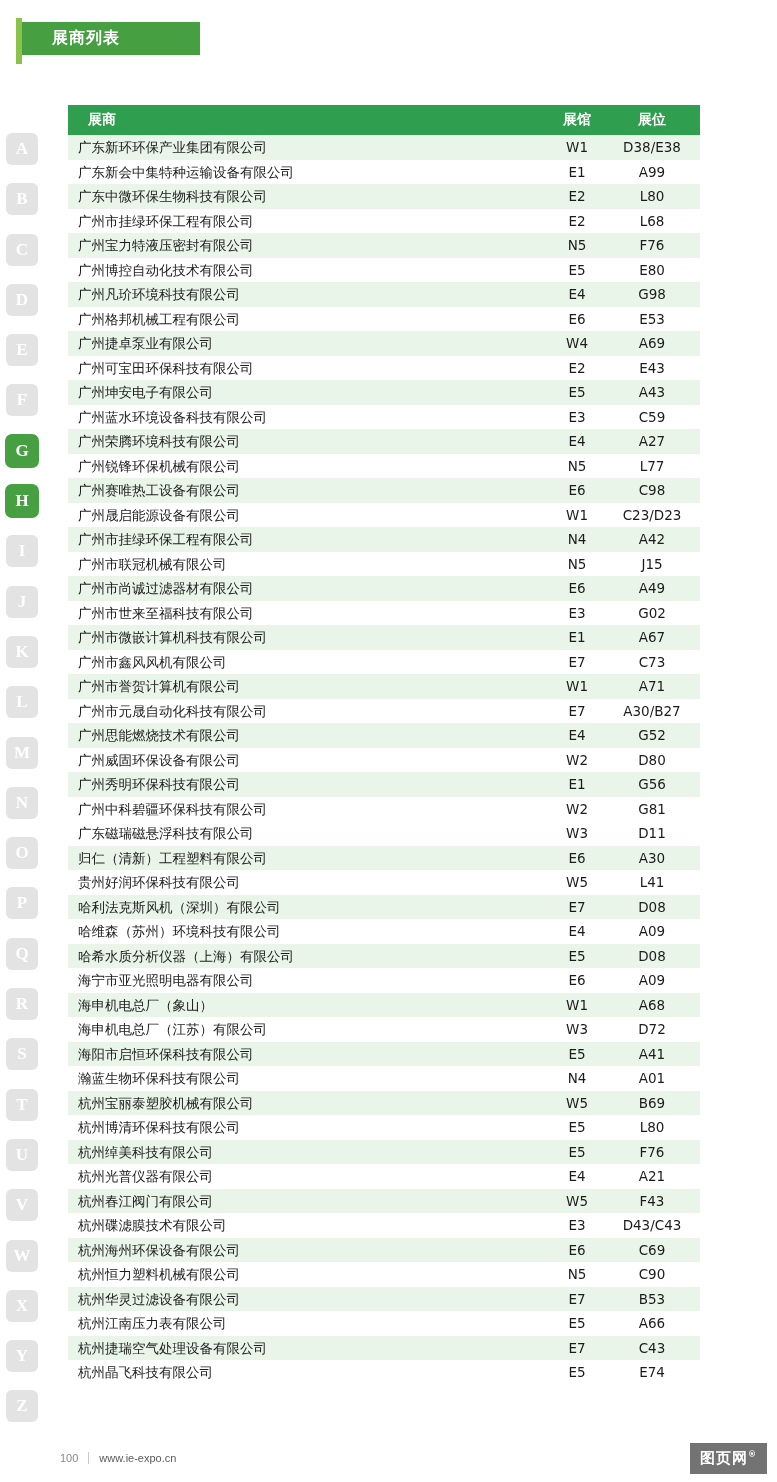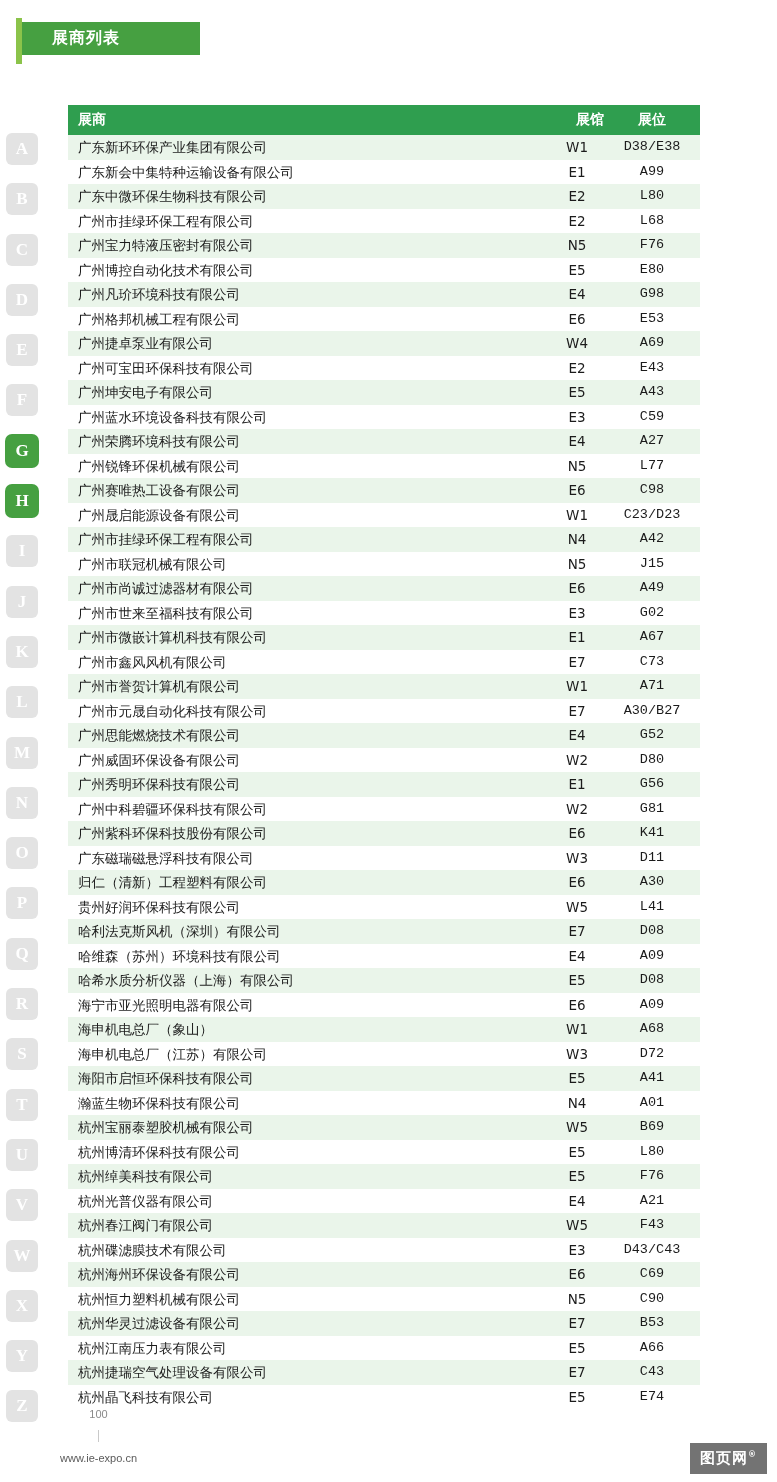--- a/index.html
+++ b/index.html
@@ -81,49 +81,48 @@
   }
   #exhibitor-table thead th {
     background: #2f9e4f;
     color: #ffffff;
     font-size: 14px;
     font-weight: bold;
     padding: 6px 0 6px 0;
     text-align: left;
     height: 29px;
   }
-  #exhibitor-table thead th.col-name { padding-left: 10px; margin-top: 35px; }
-  #exhibitor-table thead th.col-hall { text-align: right; width: 54px; font-family: Liberation Serif, serif; }
+  #exhibitor-table thead th.col-name { padding-left: 20px; margin-top: 35px; }
+  #exhibitor-table thead th.col-hall { text-align: center; width: 54px; font-family: Liberation Serif, serif; }
   #exhibitor-table thead th.col-booth { text-align: center; width: 96px; }
 
   #exhibitor-table tbody td {
     padding: 3px 0;
     height: 24.5px;
     color: #1b1b1b;
     font-size: 13.5px;
     line-height: 1.2;
   }
   #exhibitor-table tbody td.col-name { padding-left: 10px; }
   #exhibitor-table tbody td.col-hall { text-align: center; width: 54px; }
-  #exhibitor-table tbody td.col-booth { text-align: center; width: 96px; font-family: Liberation Mono, monospace; }
+  #exhibitor-table tbody td.col-booth { text-align: center; width: 96px; }
   #exhibitor-table tbody tr.odd td { background: #eaf5ea; }
   #exhibitor-table tbody tr.even td { background: #ffffff; }
 
   
   #footer {
     position: absolute;
     left: 60px;
     bottom: 18px;
     display: flex;
     align-items: center;
     gap: 10px;
     font-size: 11px;
     color: #6d6d6d;
     font-family: "Liberation Sans", sans-serif;
-    flex-direction: column;
   }
   #footer .page-number { color: #8a8a8a; }
   #footer .divider {
     width: 1px;
     height: 12px;
     background: #c9c9c9;
     display: inline-block;
   }
   #footer .site-url { color: #5a5a5a; }
 
@@ -321,25 +320,20 @@
       <tr class="odd">
         <td class="col-name">广州秀明环保科技有限公司</td>
         <td class="col-hall">E1</td>
         <td class="col-booth">G56</td>
       </tr>
       <tr class="even">
         <td class="col-name">广州中科碧疆环保科技有限公司</td>
         <td class="col-hall">W2</td>
         <td class="col-booth">G81</td>
       </tr>
-      <tr class="odd">
-        <td class="col-name">广州紫科环保科技股份有限公司</td>
-        <td class="col-hall">E6</td>
-        <td class="col-booth">K41</td>
-      </tr>
       <tr class="even">
         <td class="col-name">广东磁瑞磁悬浮科技有限公司</td>
         <td class="col-hall">W3</td>
         <td class="col-booth">D11</td>
       </tr>
       <tr class="odd">
         <td class="col-name">归仁（清新）工程塑料有限公司</td>
         <td class="col-hall">E6</td>
         <td class="col-booth">A30</td>
       </tr>

